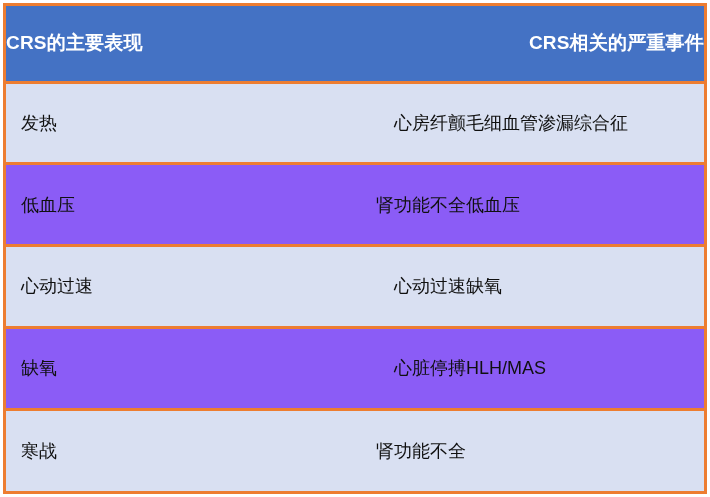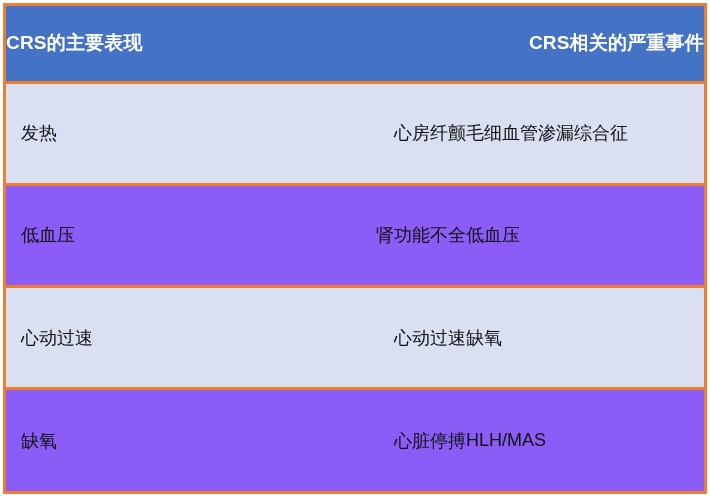--- a/index.html
+++ b/index.html
@@ -145,15 +145,26 @@
         <td class="cell-col1">
           <span class="cell-text">缺氧</span>
         </td>
         <td class="cell-col2">
           <span class="cell-text">心脏停搏</span>
         </td>
         <td class="cell-col3">
           <span class="cell-text">HLH/MAS</span>
         </td>
       </tr>
+      <tr class="row-shaded">
+        <td class="cell-col1">
+          <span class="cell-text">寒战</span>
+        </td>
+        <td class="cell-col2">
+          <span class="cell-text">肾功能不全</span>
+        </td>
+        <td class="cell-col3">
+          <span class="cell-text"></span>
+        </td>
+      </tr>
     </tbody>
   </table>
 </div>
 
 </body></html>

